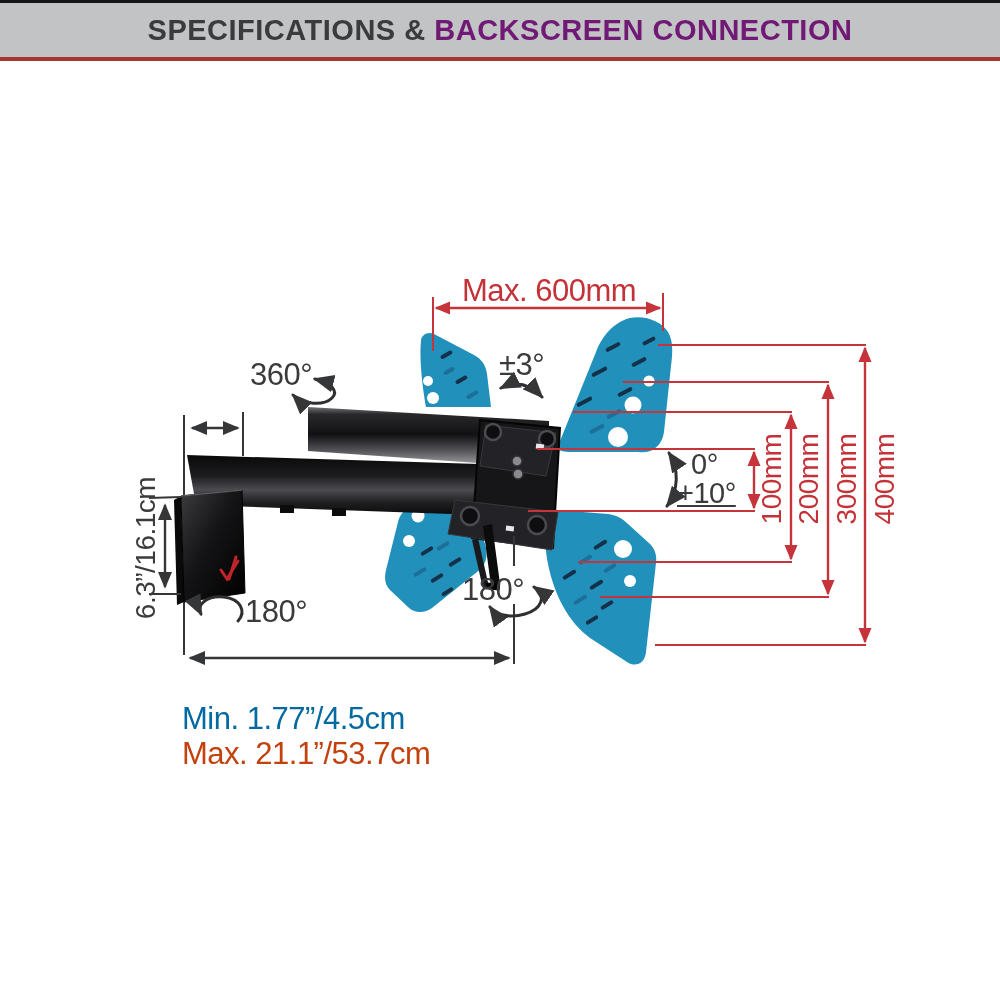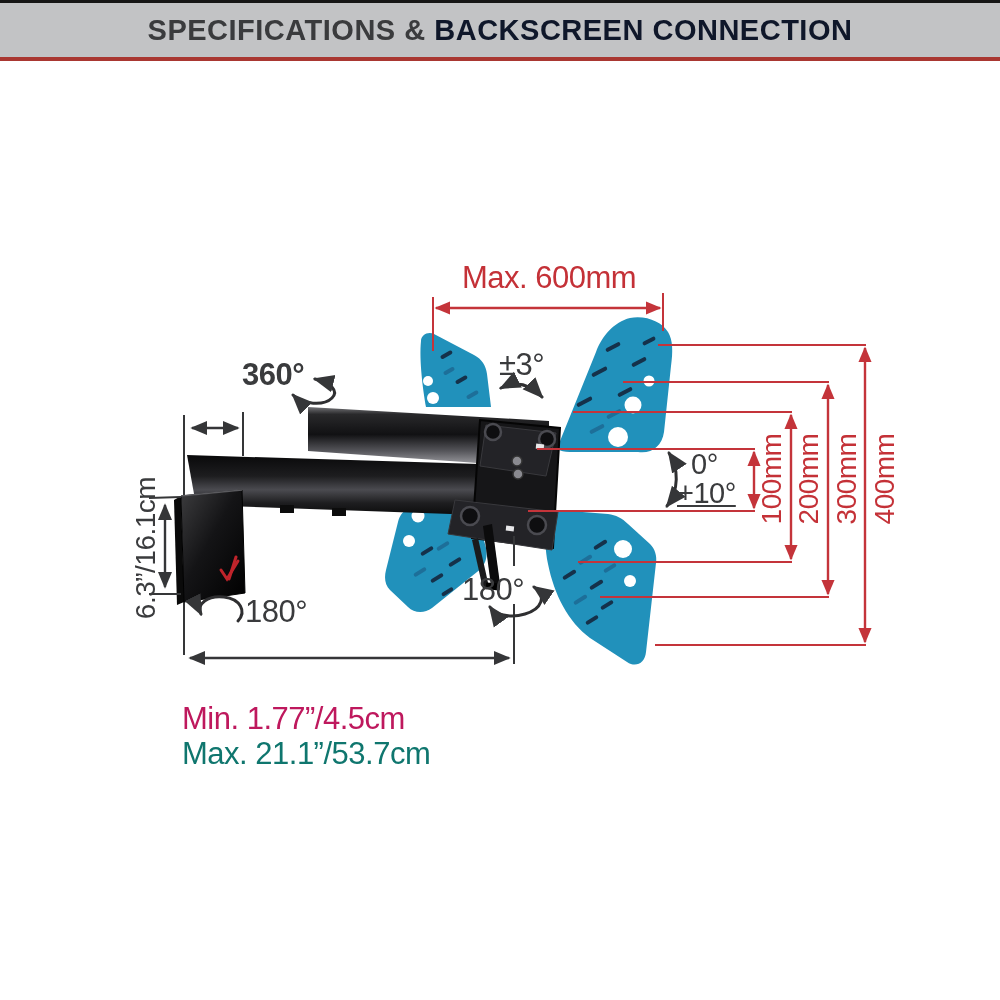--- a/index.html
+++ b/index.html
@@ -3,21 +3,21 @@
 <meta charset="utf-8">
 <style>
   html,body{margin:0;padding:0;background:#ffffff;}
   #stage{position:relative;width:1000px;height:1000px;background:#ffffff;overflow:hidden;
          font-family:"Liberation Sans",sans-serif;}
   .header{position:absolute;top:0;left:0;width:1000px;height:57px;background:#c2c3c5;
           border-top:3px solid #161616;box-sizing:border-box;
           display:flex;align-items:center;justify-content:center;}
   .header-rule{position:absolute;top:57px;left:0;width:1000px;height:4px;background:#a93731;}
   .title{font-size:29px;font-weight:bold;letter-spacing:.5px;color:#3a3b3d;white-space:nowrap;}
-  .title .hl{color:#0f172a;}
+  .title .hl{color:#701a75;}
   .lbl{position:absolute;font-size:29px;line-height:1.05;color:#3a3b3d;
        letter-spacing:-0.5px;white-space:nowrap;}
   .red{color:#c43137;}
   .clabel{transform:translateX(-50%);}
   .vlabel{transform:translate(-50%,-50%) rotate(-90deg);}
   .bold{font-weight:bold;}
   .f31{font-size:31px;}
   .f28{font-size:28px;}
   svg{position:absolute;top:0;left:0;}
 </style>
@@ -188,31 +188,31 @@
       <line x1="600" y1="597" x2="829" y2="597" stroke-width="2"></line>
       <line x1="655" y1="645" x2="866" y2="645" stroke-width="2"></line>
 
       <line x1="754" y1="452" x2="754" y2="508" marker-start="url(#ar)" marker-end="url(#ar)"></line>
       <line x1="791" y1="415" x2="791" y2="559" marker-start="url(#ar)" marker-end="url(#ar)"></line>
       <line x1="828" y1="385" x2="828" y2="594" marker-start="url(#ar)" marker-end="url(#ar)"></line>
       <line x1="865" y1="348" x2="865" y2="642" marker-start="url(#ar)" marker-end="url(#ar)"></line>
     </g>
   </svg>
 
-  <div class="lbl red f31 clabel" style="left:549px;top:262px;">Max. 600mm</div>
-  <div class="lbl f31" style="left:242px;top:359px;font-weight:bold;">360°</div>
+  <div class="lbl red f31 clabel" style="left:549px;top:275px;">Max. 600mm</div>
+  <div class="lbl f31" style="left:250px;top:359px;">360°</div>
   <div class="lbl f31" style="left:499px;top:349px;">±3°</div>
   <div class="lbl" style="left:691px;top:449px;">0°</div>
   <div class="lbl" style="left:677px;top:478px;text-decoration:underline;">+10°</div>
 
   <div class="lbl red f28 vlabel" style="left:772px;top:479px;">100mm</div>
   <div class="lbl red f28 vlabel" style="left:809px;top:479px;">200mm</div>
   <div class="lbl red f28 vlabel" style="left:847px;top:479px;">300mm</div>
   <div class="lbl red f28 vlabel" style="left:885px;top:479px;">400mm</div>
 
   <div class="lbl f28 vlabel" style="left:146px;top:548px;">6.3”/16.1cm</div>
   <div class="lbl f31" style="left:245px;top:596px;">180°</div>
   <div class="lbl f31" style="left:462px;top:574px;">180°</div>
 
-  <div class="lbl f31" style="left:182px;top:703px;color:#be185d;">Min. 1.77”/4.5cm</div>
-  <div class="lbl f31" style="left:182px;top:738px;color:#0f766e;">Max. 21.1”/53.7cm</div>
+  <div class="lbl f31" style="left:182px;top:703px;color:#0369a1;">Min. 1.77”/4.5cm</div>
+  <div class="lbl f31" style="left:182px;top:738px;color:#c2410c;">Max. 21.1”/53.7cm</div>
 
 </div>
 
 </body></html>

